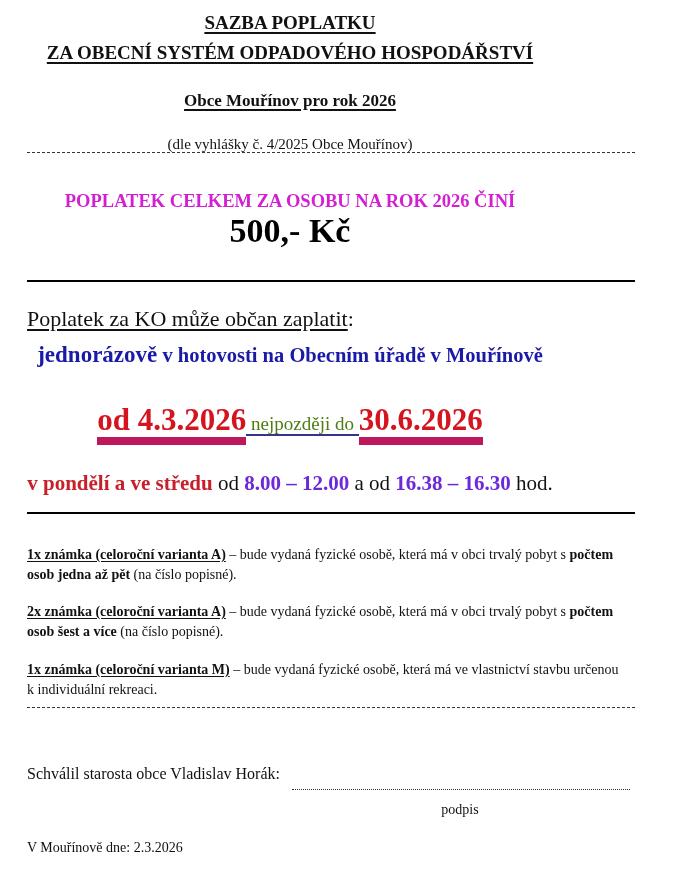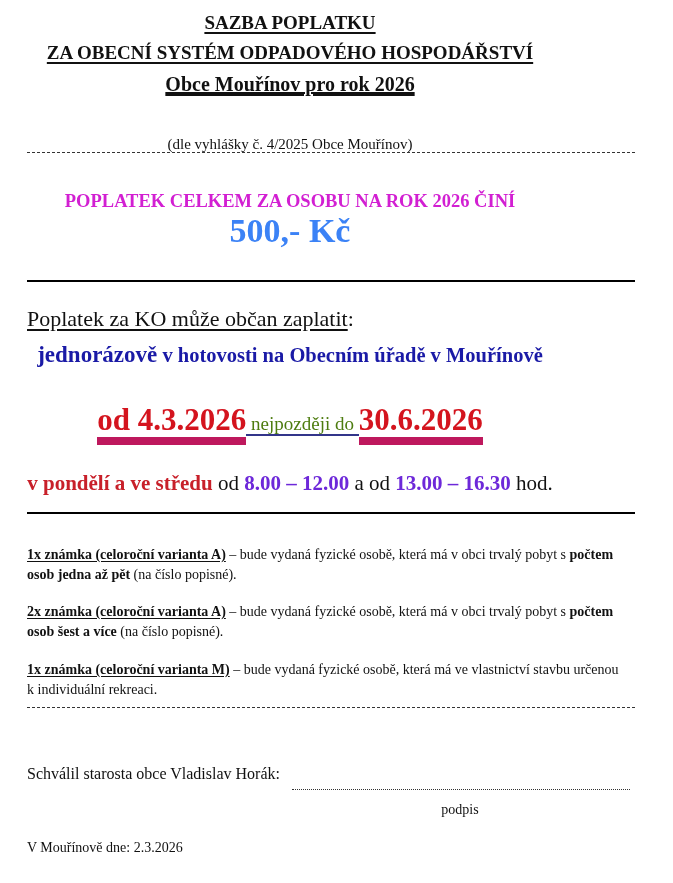--- a/index.html
+++ b/index.html
@@ -7,31 +7,31 @@
       width: 673px; height: 883px; position: relative; overflow: hidden;
       font-family: "Liberation Serif", "DejaVu Serif", serif; color: #111;
     }
     .abs { position: absolute; }
     .center { left: 0; width: 580px; text-align: center; }
     .u { text-decoration: underline; text-decoration-thickness: 1.5px; text-underline-offset: 3px; }
     .b { font-weight: bold; }
 
     .t1 { top: 12px; font-size: 19px; font-weight: bold; }
     .t2 { top: 42px; font-size: 19px; font-weight: bold; }
-    .t3 { top: 73px; font-size: 20px; font-weight: bold; text-decoration: underline; }
+    .t3 { top: 91px; font-size: 17px; font-weight: bold; }
     .t4 { top: 136px; font-size: 15px; }
 
     .dashdot {
       left: 27px; width: 608px; height: 0;
       border-top: 1px dashed #333;
     }
     .hr { left: 27px; width: 608px; height: 0; border-top: 2px solid #000; }
 
     .mag1 { top: 191px; font-size: 18.5px; font-weight: bold; color: #d21fd2; }
-    .mag2 { top: 212px; font-size: 34px; font-weight: bold; color: #3b82f6; }
+    .mag2 { top: 212px; font-size: 34px; font-weight: bold; color: #000000; }
 
     .pay-label { top: 306px; left: 27px; font-size: 22px; font-weight: normal; }
 
     .blue-line { top: 342px; font-size: 20.5px; font-weight: bold; color: #1a1aa6; }
     .blue-line .big { font-size: 23px; }
 
     .date-line { top: 402px; font-size: 31px; font-weight: bold; }
     .red { color: #d4141e; }
     .date-line .mid { font-size: 19px; font-weight: normal; color: #4d7c0f; }
     .date-line .ul-red { border-bottom: 8px solid #be185d; }
@@ -63,21 +63,21 @@
 <div class="abs center mag2">500,- Kč</div>
 
 <div class="abs hr" style="top:280px"></div>
 
 <div class="abs pay-label"><span class="u">Poplatek za KO může občan zaplatit</span><span>:</span></div>
 
 <div class="abs center blue-line"><span class="big">jednorázově</span><span> v hotovosti na Obecním úřadě v Mouřínově</span></div>
 
 <div class="abs center date-line"><span class="red ul-red"><span>od </span><span>4.3.2026</span></span><span class="mid ul-mix"> nejpozději do </span><span class="red ul-red">30.6.2026</span></div>
 
-<div class="abs center hours"><span class="red2">v pondělí a ve středu</span><span> od </span><span class="blue2">8.00 – 12.00</span><span> a od </span><span class="blue2">13.00 – 16.30</span><span> hod.</span></div>
+<div class="abs center hours"><span class="red2">v pondělí a ve středu</span><span> od </span><span class="blue2">8.00 – 12.00</span><span> a od </span><span class="blue2">16.38 – 16.30</span><span> hod.</span></div>
 
 <div class="abs hr" style="top:512px"></div>
 
 <div class="abs item" style="top:535px"><span class="lbl">1x známka (celoroční varianta A)</span><span> – bude vydaná fyzické osobě, která má v obci trvalý pobyt s </span><span class="b">počtem osob jedna až pět</span><span> (na číslo popisné).</span></div>
 
 <div class="abs item" style="top:592px"><span class="lbl">2x známka (celoroční varianta A)</span><span> – bude vydaná fyzické osobě, která má v obci trvalý pobyt s </span><span class="b">počtem osob šest a více</span><span> (na číslo popisné).</span></div>
 
 <div class="abs item" style="top:650px"><span class="lbl">1x známka (celoroční varianta M)</span><span> – bude vydaná fyzické osobě, která má ve vlastnictví stavbu určenou k individuální rekreaci.</span></div>
 
 <div class="abs dashdot" style="top:707px"></div>

